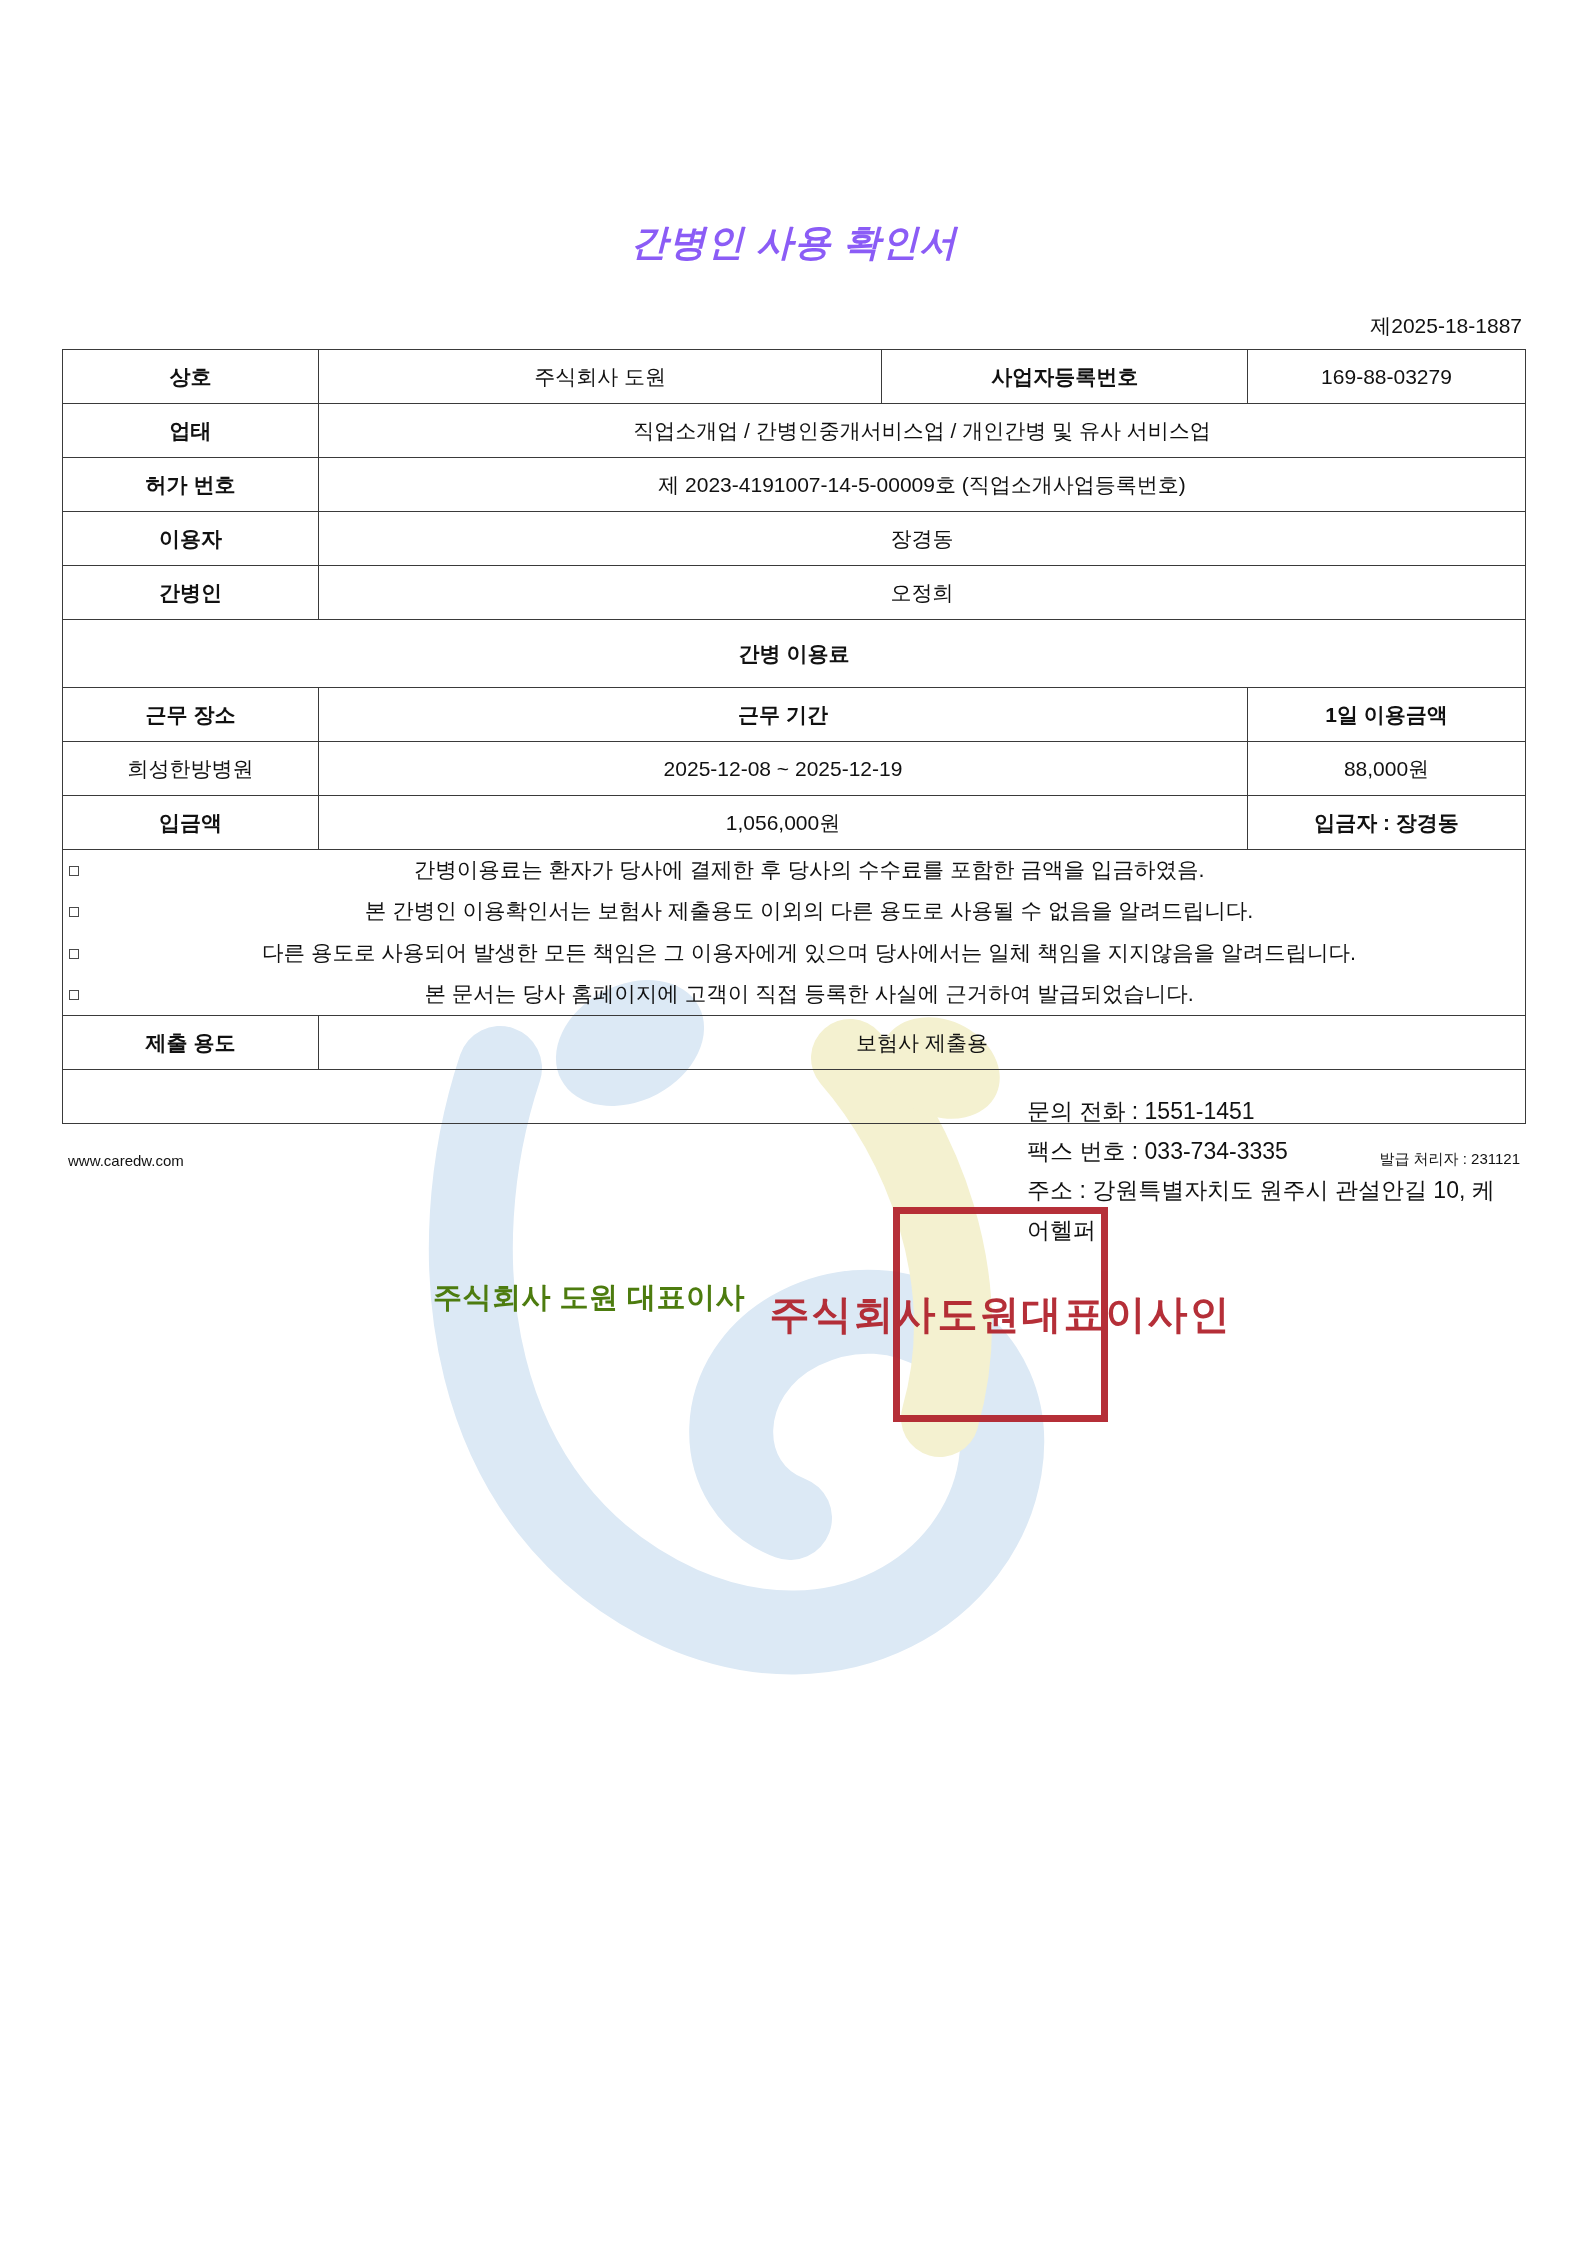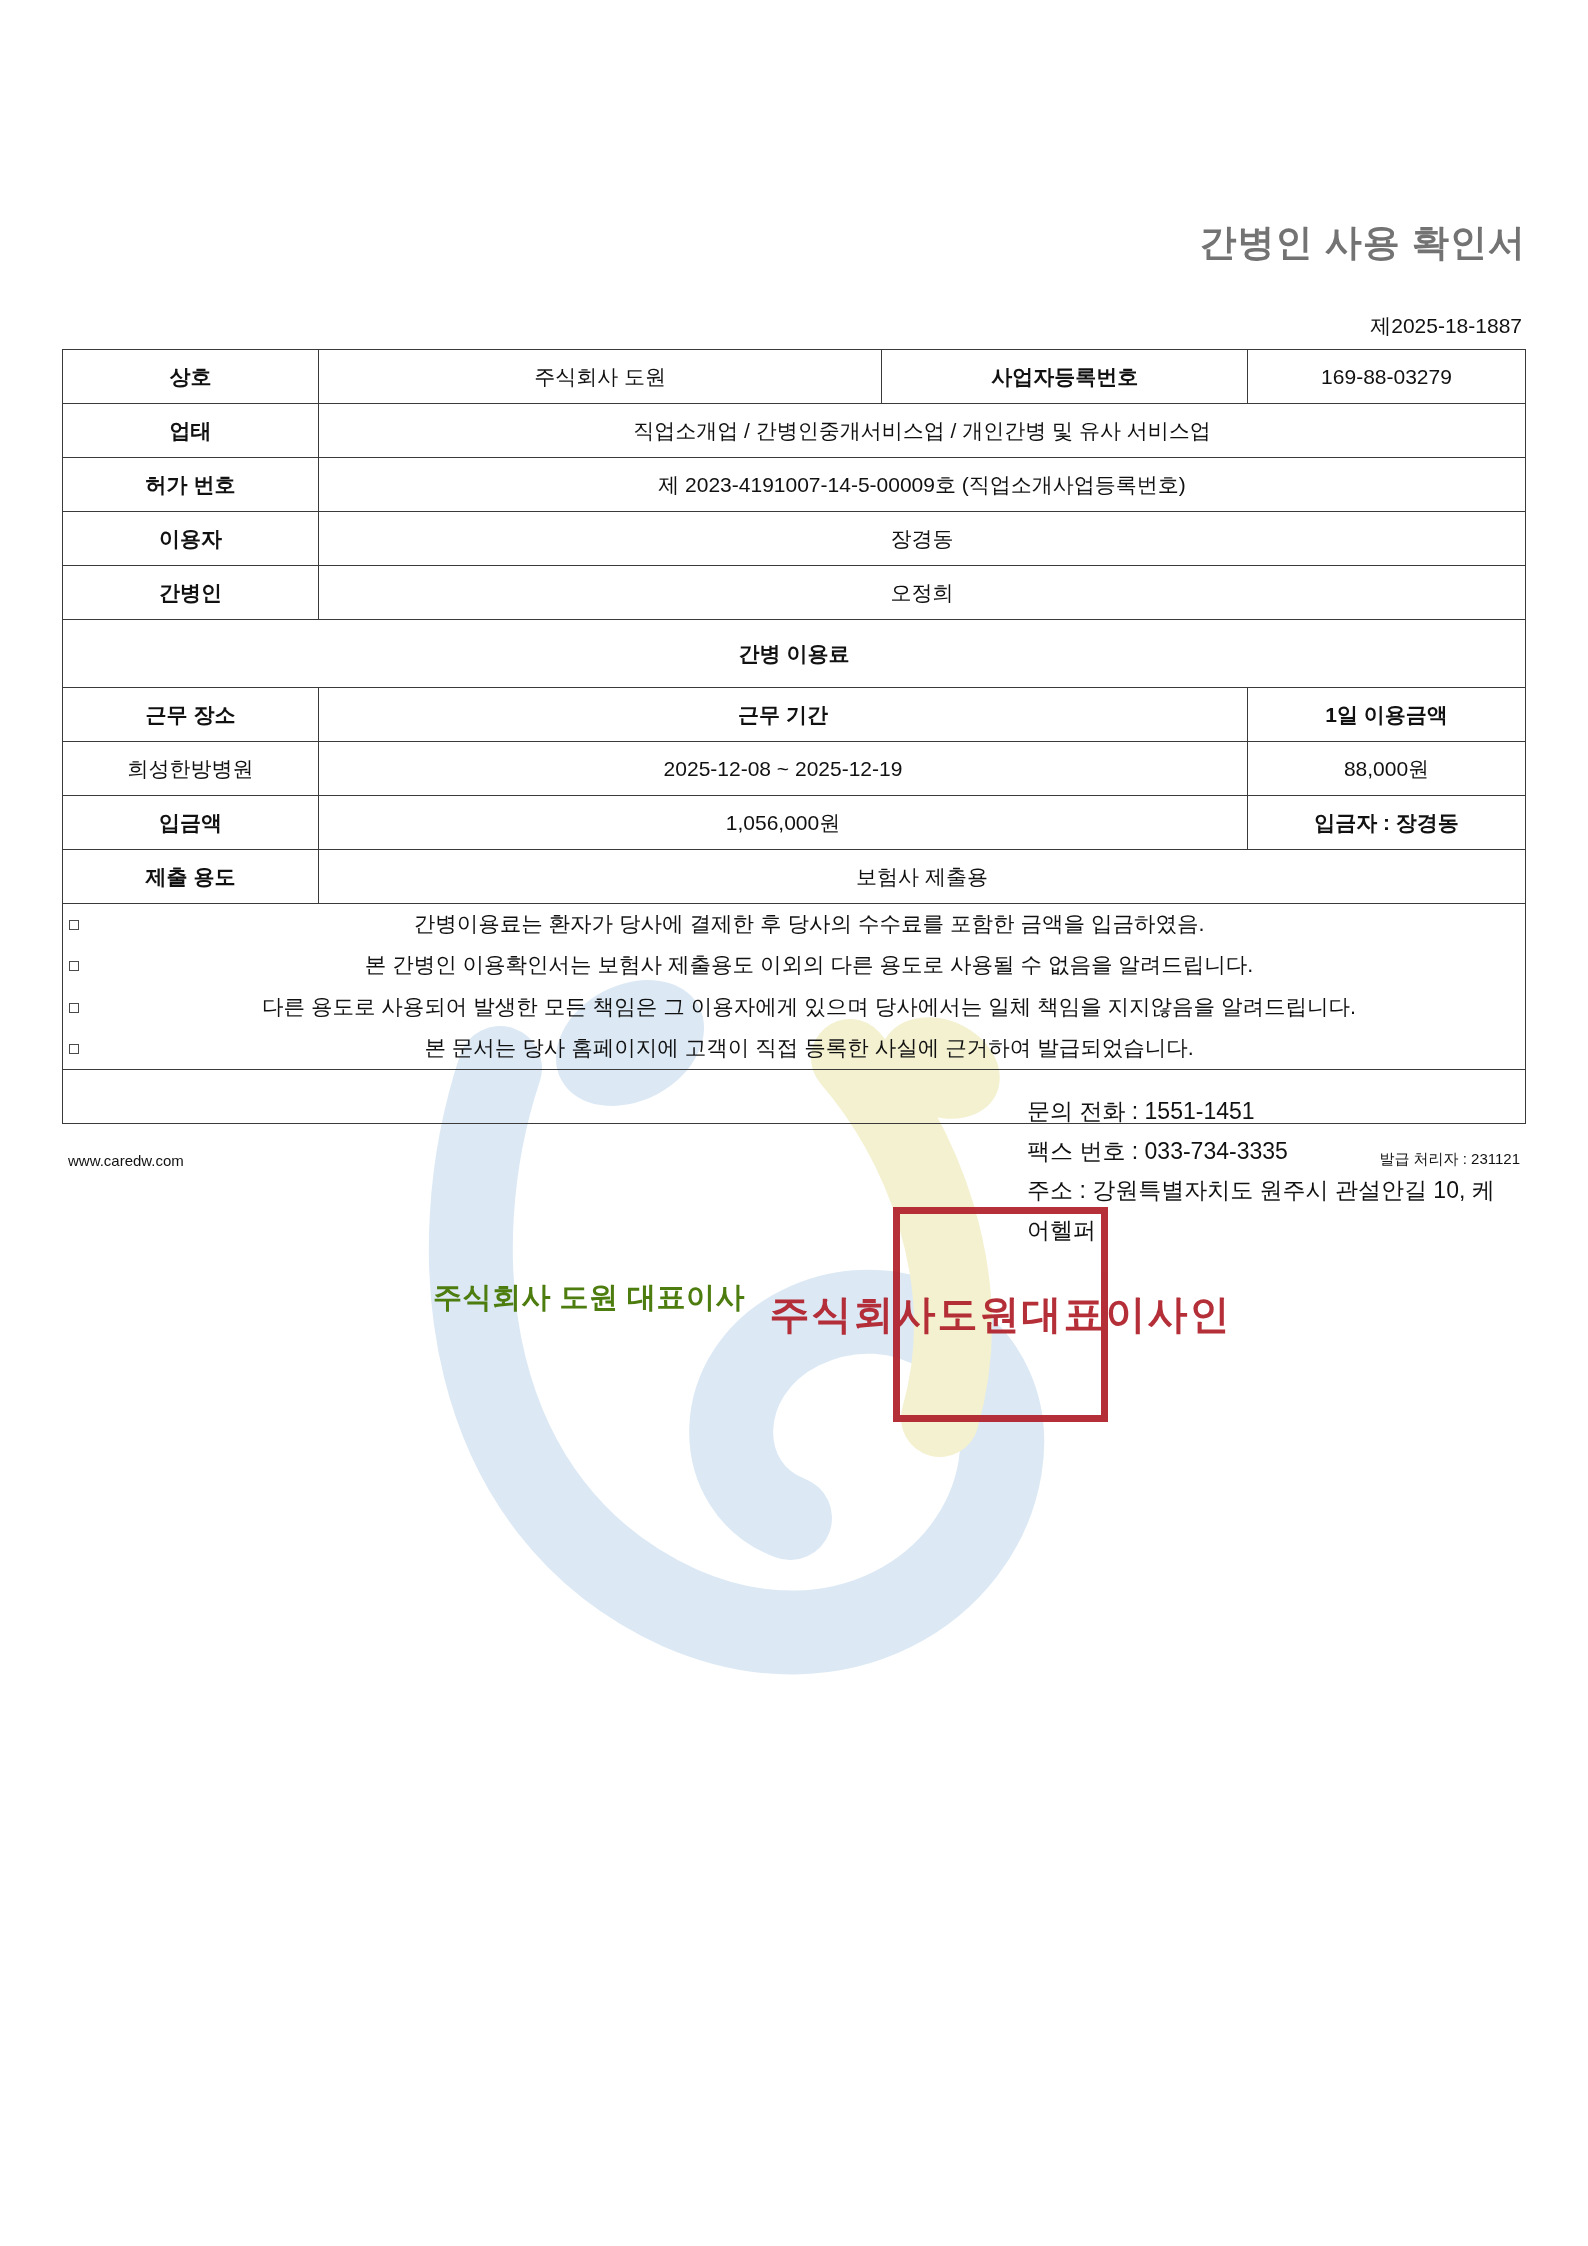--- a/index.html
+++ b/index.html
@@ -33,26 +33,27 @@
     pointer-events: none;
     z-index: 0;
   }
 
   .content {
     position: relative;
     z-index: 2;
   }
 
   .doc-title {
-    text-align: right;
+    text-align: center;
     font-size: 37px;
     font-weight: bold;
     letter-spacing: 1px;
     margin-top: 218px;
-    color: #737373;
+    color: #8b5cf6;
+    font-style: italic;
   }
 
   .doc-number {
     text-align: right;
     font-size: 21px;
     margin-top: 44px;
     margin-bottom: 9px;
     padding-right: 4px;
     color: #111;
   }
@@ -254,33 +255,33 @@
           <td class="value">희성한방병원</td>
           <td class="value nowrap" colspan="3">2025-12-08  ~  2025-12-19</td>
           <td class="value">88,000원</td>
         </tr>
         <tr>
           <td class="label">입금액</td>
           <td class="value" colspan="3">1,056,000원</td>
           <td class="value-bold">입금자 : 장경동</td>
         </tr>
         <tr>
-          <td class="label">제출 용도</td>
-          <td class="value" colspan="4">보험사 제출용</td>
-        </tr>
-
-        <tr>
           <td class="notes" colspan="5">
             <ul class="note-list">
               <li>간병이용료는 환자가 당사에 결제한 후 당사의 수수료를 포함한 금액을 입금하였음.</li>
               <li>본 간병인 이용확인서는 보험사 제출용도 이외의 다른 용도로 사용될 수 없음을 알려드립니다.</li>
               <li>다른 용도로 사용되어 발생한 모든 책임은 그 이용자에게 있으며 당사에서는 일체 책임을 지지않음을 알려드립니다.</li>
               <li>본 문서는 당사 홈페이지에 고객이 직접 등록한 사실에 근거하여 발급되었습니다.</li>
             </ul>
           </td>
+        </tr>
+
+        <tr>
+          <td class="label">제출 용도</td>
+          <td class="value" colspan="4">보험사 제출용</td>
         </tr>
 
         <tr>
           <td class="footer-block" colspan="5">
             <div class="contact">
               <div>문의 전화 : 1551-1451</div>
               <div>팩스 번호 : 033-734-3335</div>
               <div>주소 : 강원특별자치도 원주시 관설안길 10, 케어헬퍼</div>
             </div>
             <div class="sign-row">

